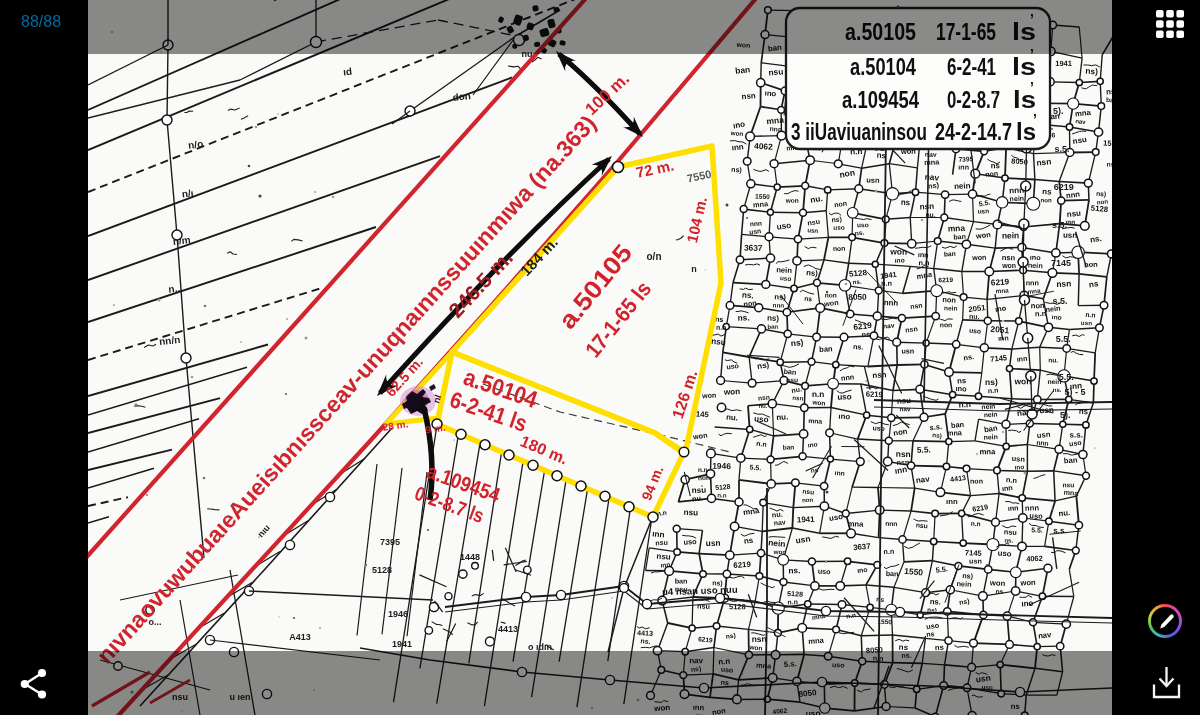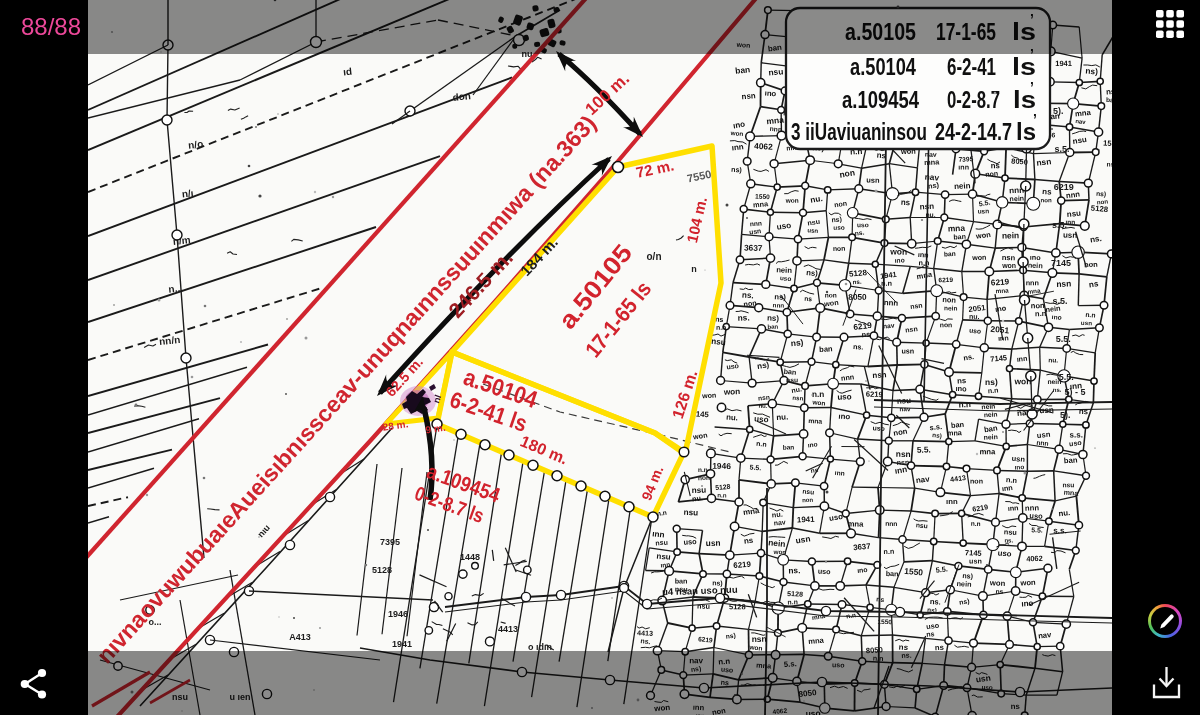--- a/index.html
+++ b/index.html
@@ -1924,21 +1924,21 @@
 </div>
 
 <div class="ov" style="top:0;height:54px;"></div>
 
 <div class="ov" style="top:651px;height:64px;"></div>
 
 <div style="position:absolute;left:0;top:0;width:88px;height:715px;background:#000;z-index:7;"></div>
 
 <div style="position:absolute;left:1112px;top:0;width:88px;height:715px;background:#000;z-index:7;"></div>
 
-<div class="icon" style="left:21px;top:13px;color:#ec4899;font-size:24px;">88/88</div>
+<div class="icon" style="left:21px;top:13px;color:#0369a1;font-size:16px;">88/88</div>
 
 <svg class="icon" style="left:1154px;top:8px;" width="32" height="32" viewBox="0 0 32 32">
 <g fill="#fff">
 <rect x="2" y="2" width="7.6" height="7.6" rx="1.8"></rect>
         <rect x="12.2" y="2" width="7.6" height="7.6" rx="1.8"></rect>
         <rect x="22.4" y="2" width="7.6" height="7.6" rx="1.8"></rect>
 <rect x="2" y="12.2" width="7.6" height="7.6" rx="1.8"></rect>
         <rect x="12.2" y="12.2" width="7.6" height="7.6" rx="1.8"></rect>
         <rect x="22.4" y="12.2" width="7.6" height="7.6" rx="1.8"></rect>
 <rect x="2" y="22.4" width="7.6" height="7.6" rx="1.8"></rect>

